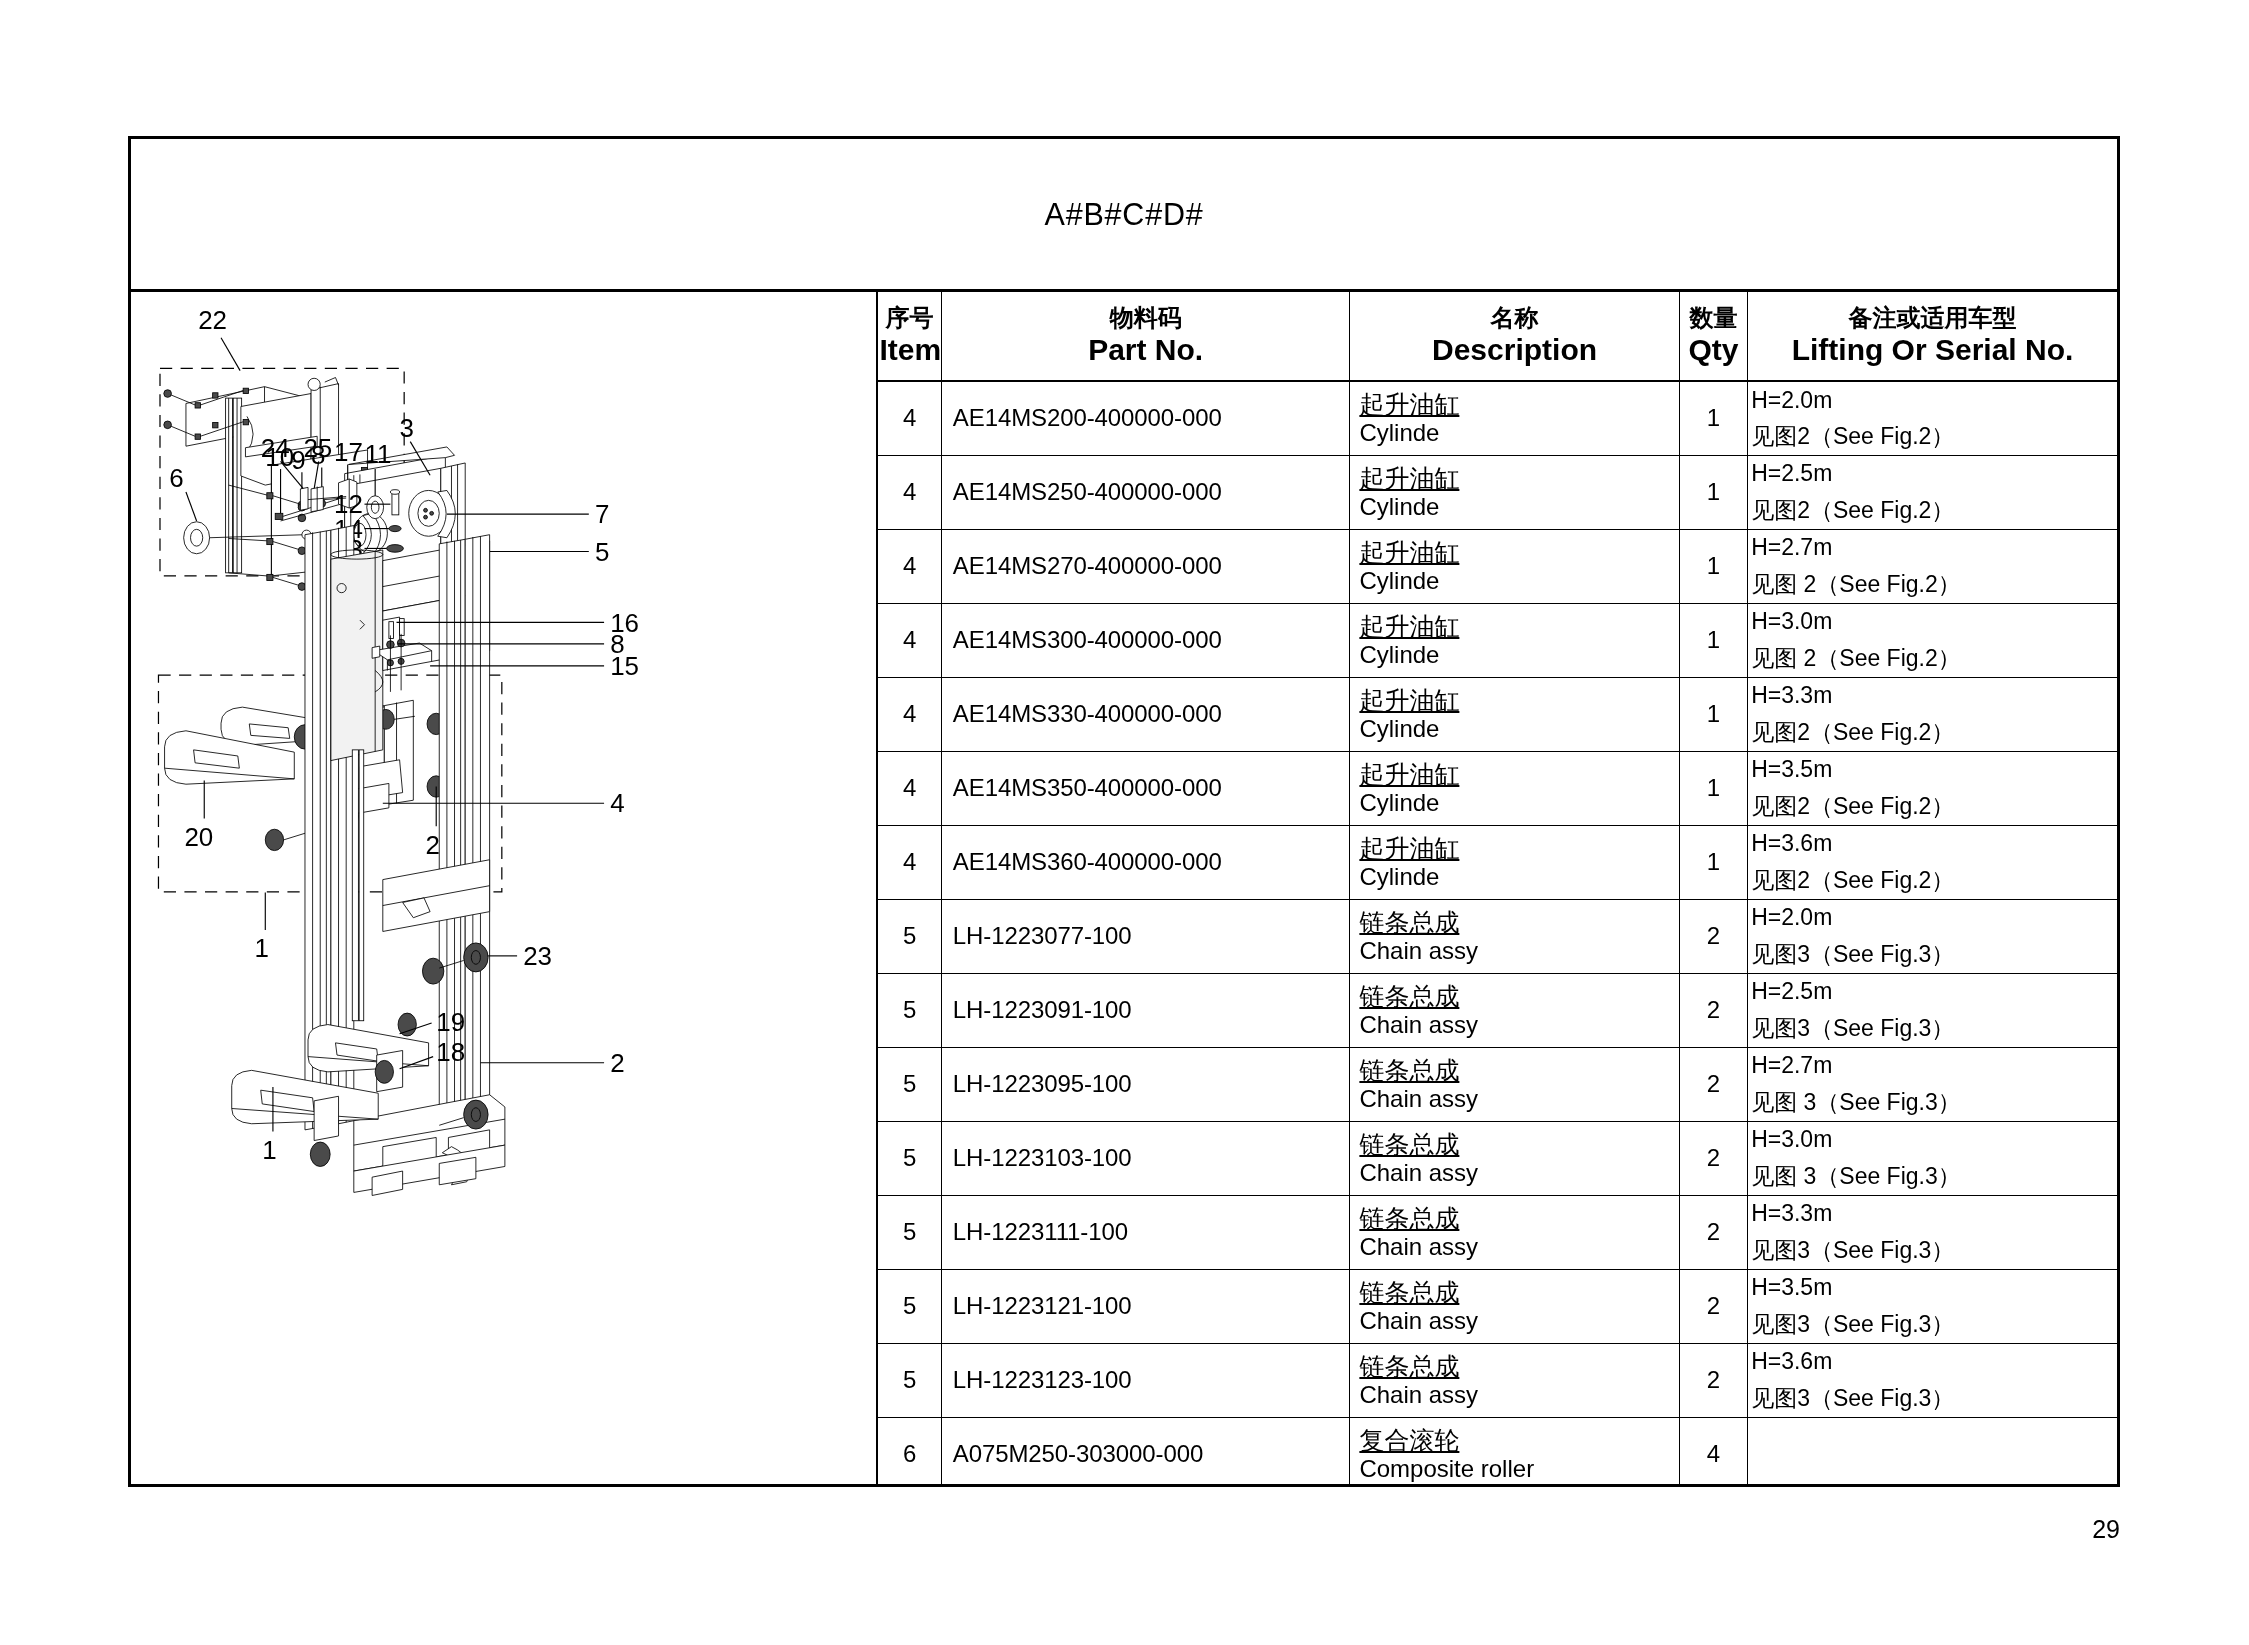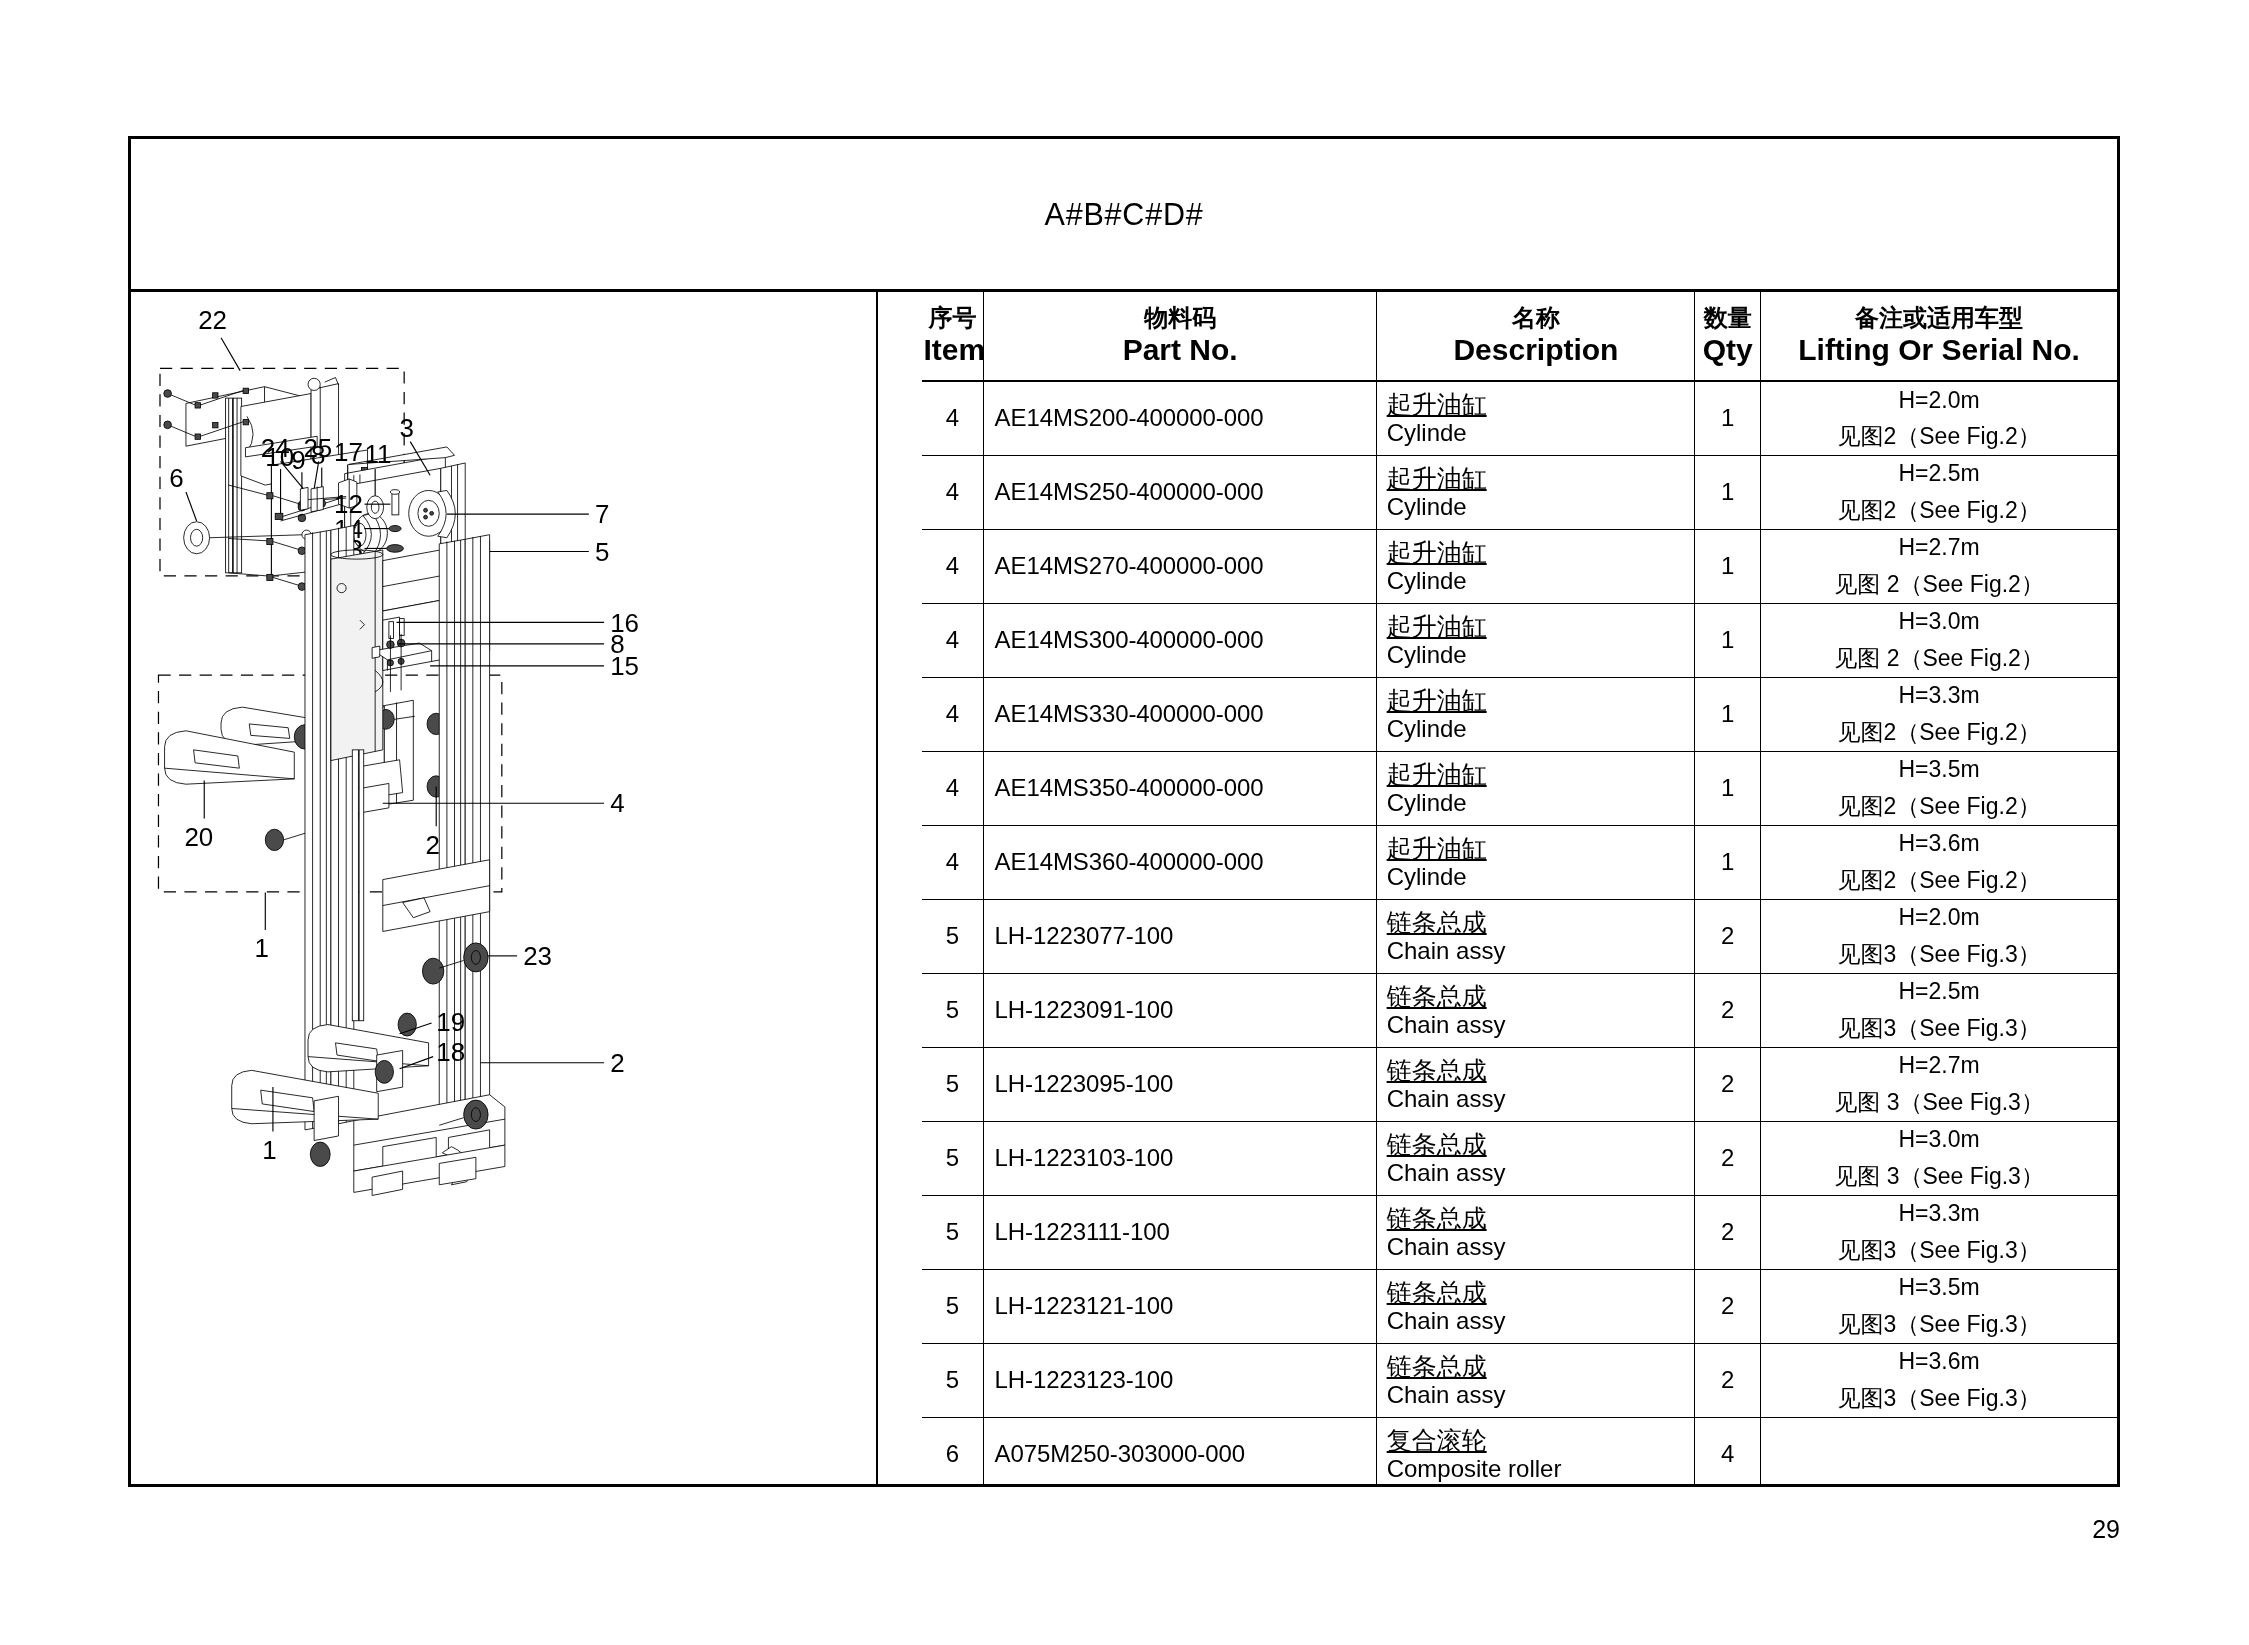--- a/index.html
+++ b/index.html
@@ -67,21 +67,20 @@
     font-size: 30.5px;
     font-weight: 400;
     letter-spacing: 0.8px;
   }
 
   
   #body-band {
     display: flex;
     flex: 1 1 auto;
     min-height: 0;
-    gap: 44px;
   }
   #drawing-pane {
     width: 747px;
     flex: 0 0 747px;
     border-right: 2.3px solid #000;
     box-sizing: border-box;
     position: relative;
     overflow: hidden;
   }
   #table-pane {
@@ -123,21 +122,21 @@
   .hdr-en { font-size: 30px; line-height: 1.22; display:block; }
 
   tbody tr { height: 74px; }
 
   td.cell-item { text-align: center; font-size: 24px; }
   td.cell-part { text-align: left; font-size: 24px; padding-left: 10.7px; letter-spacing: -0.1px; }
   td.cell-desc { text-align: left; padding-left: 9.2px; }
   td.cell-desc .d-cn { display:block; font-size: 25px; line-height: 1.16; text-decoration: underline; }
   td.cell-desc .d-en { display:block; font-size: 24px; line-height: 1.16; }
   td.cell-qty  { text-align: center; font-size: 24px; }
-  td.cell-rem  { text-align: center; padding: 1.5px 3.1px; }
+  td.cell-rem  { padding: 1.5px 3.1px; }
   td.cell-rem .r-h  { display:block; font-size: 23px; line-height: 1.18; }
   td.cell-rem .r-fig{ display:block; font-size: 23px; line-height: 1.18; margin-top: 9px; }
 
   
   #page-number {
     position: absolute;
     right: 130px;
     top: 1515px;
     font-size: 25px;
   }

